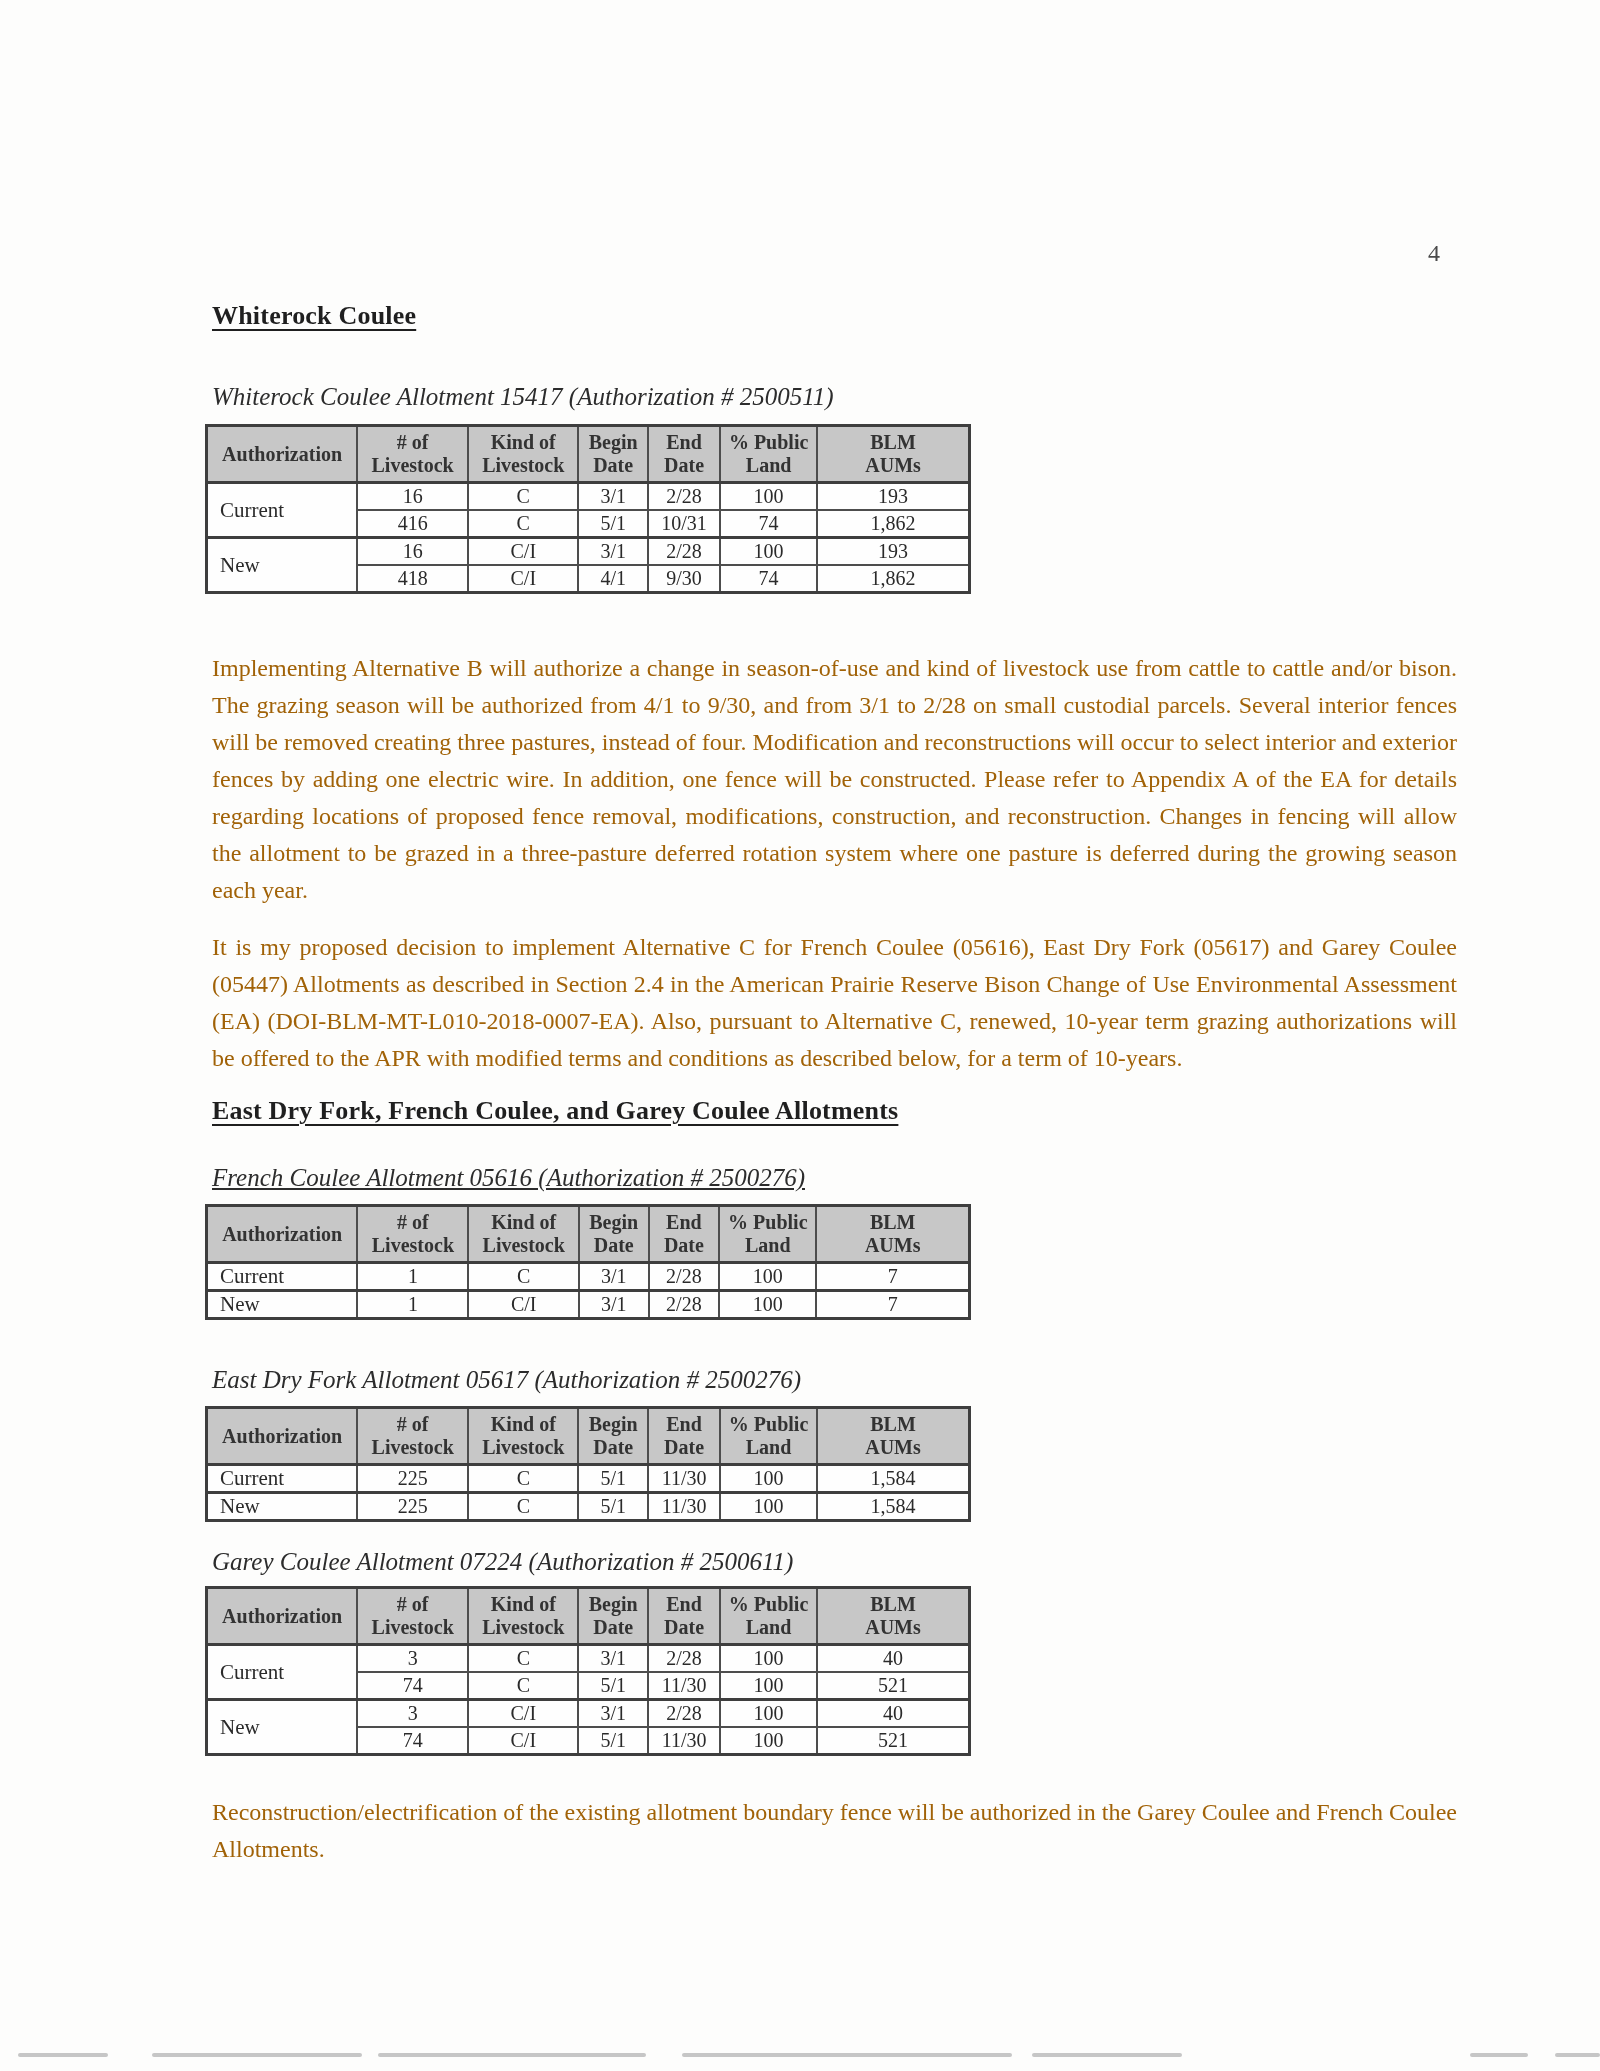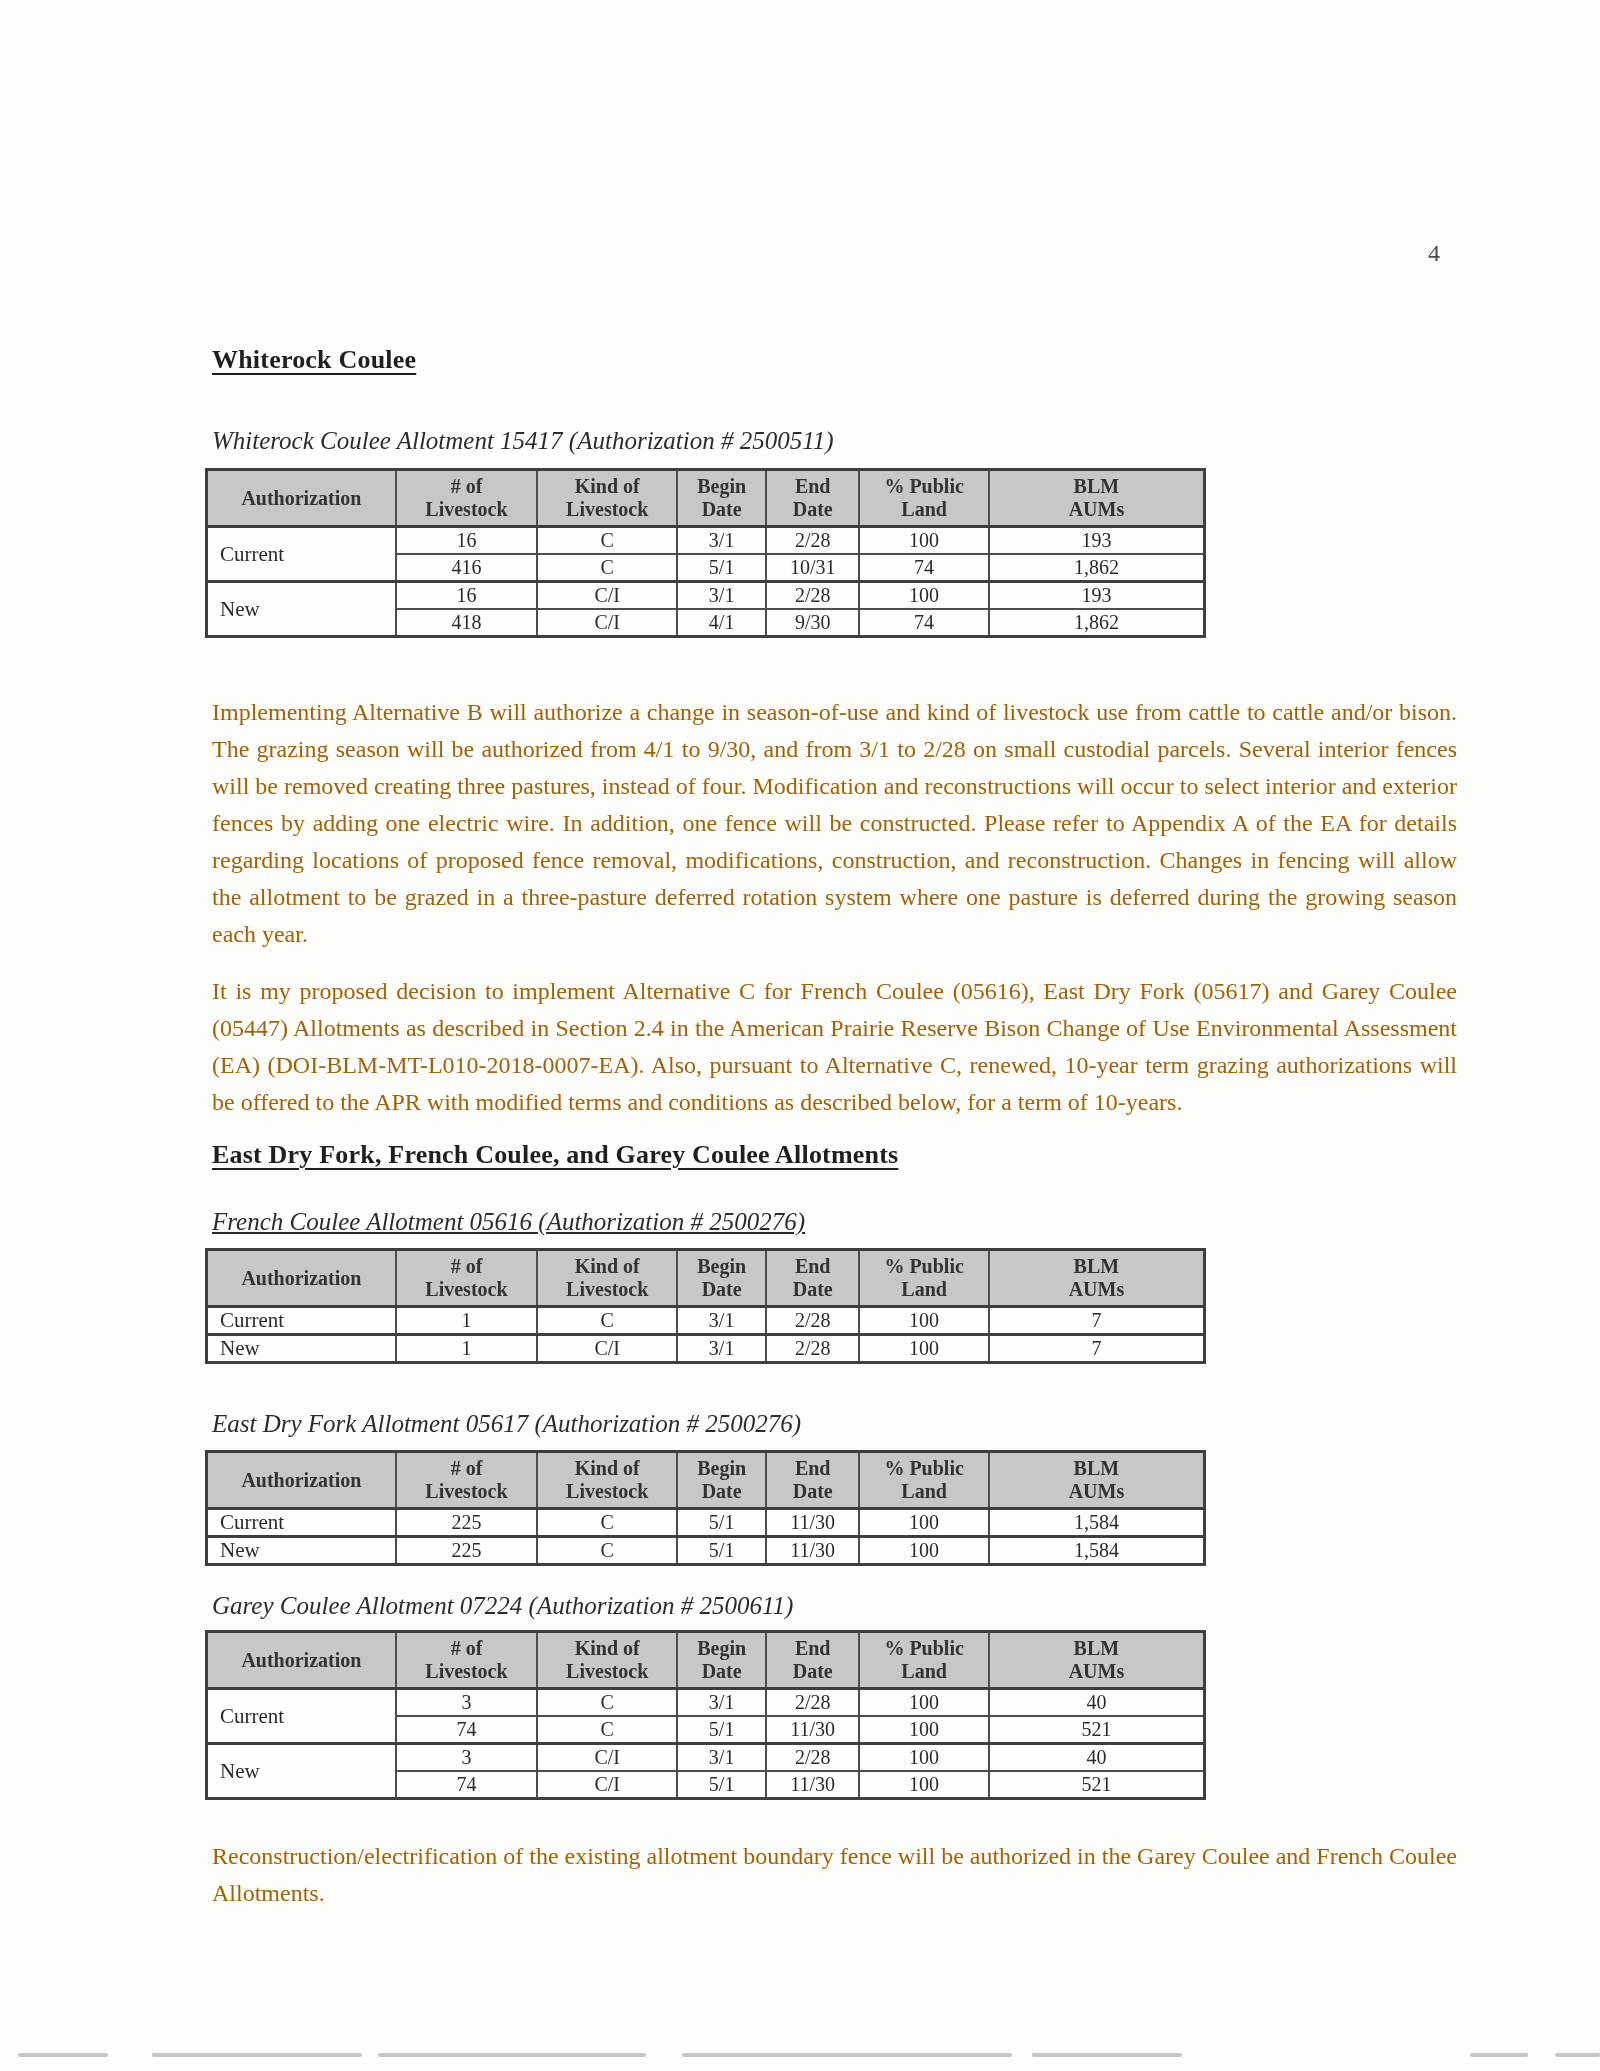--- a/index.html
+++ b/index.html
@@ -18,21 +18,20 @@
       left: 1428px;
       top: 240px;
       font-size: 24px;
       color: #4a4a4a;
     }
     .content {
       position: absolute;
       left: 212px;
       top: 0;
       width: 1245px;
-      margin-top: 44px;
     }
     .content > * { margin: 0; }
     h2.doc-heading {
       font-size: 26px;
       font-weight: bold;
       line-height: 31px;
       color: #1f1f1f;
       text-decoration: underline;
       text-decoration-thickness: 2px;
       text-underline-offset: 5px;
@@ -54,21 +53,21 @@
       font-size: 24px;
       line-height: 37px;
       text-align: justify;
       color: #a16207;
     }
     .p1 { margin-top: 56px; }
     .p2 { margin-top: 20px; }
     .p3 { margin-top: 38px; text-align: left; }
     table.datatable {
       border-collapse: collapse;
-      width: 1001px;
+      width: 766px;
       margin-left: -7px;
       border: 3px solid #3e3e3e;
       background: #fefefe;
     }
     .t-whiterock { margin-top: 12px; }
     .t-french    { margin-top: 11px; }
     .t-edf       { margin-top: 11px; }
     .t-garey     { margin-top: 9px; }
     table.datatable th,
     table.datatable td {

